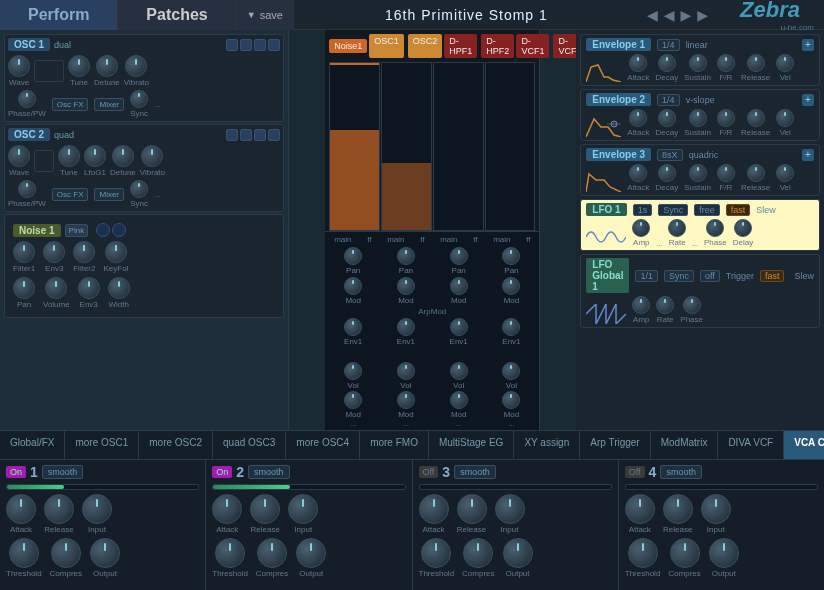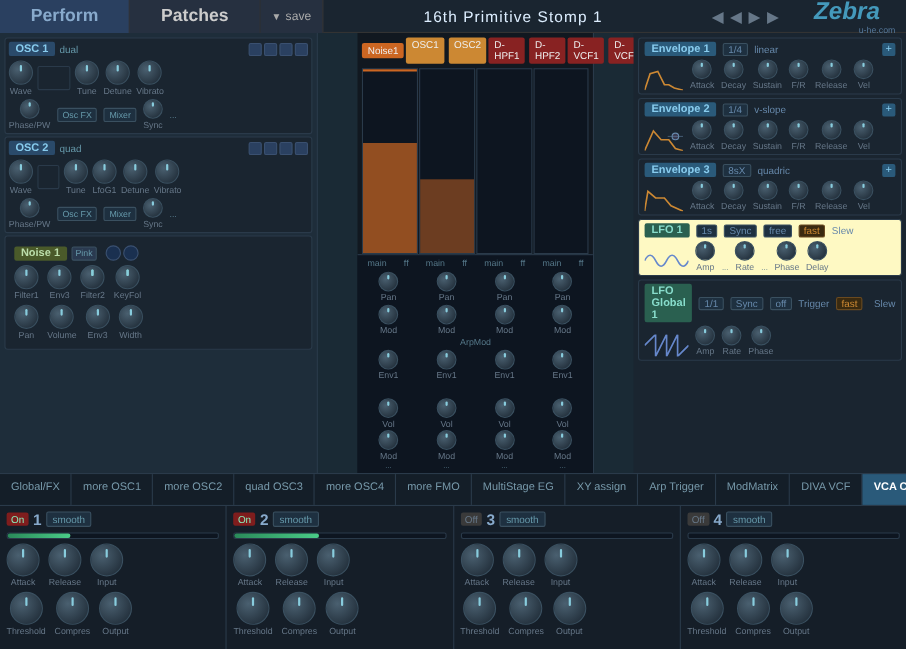--- a/index.html
+++ b/index.html
@@ -326,21 +326,21 @@
       gap: 2px;
     }
     .vca-comp:last-child { border-right: none; }
 
     .vca-header {
       display: flex;
       align-items: center;
       gap: 4px;
     }
     .vca-toggle {
-      background: #7f1d1d;
+      background: #a21caf;
       color: #88eebb;
       font-size: 9px;
       padding: 1px 4px;
       border-radius: 2px;
       cursor: pointer;
     }
     .vca-toggle.off {
       background: #3a3a3a;
       color: #667788;
     }

